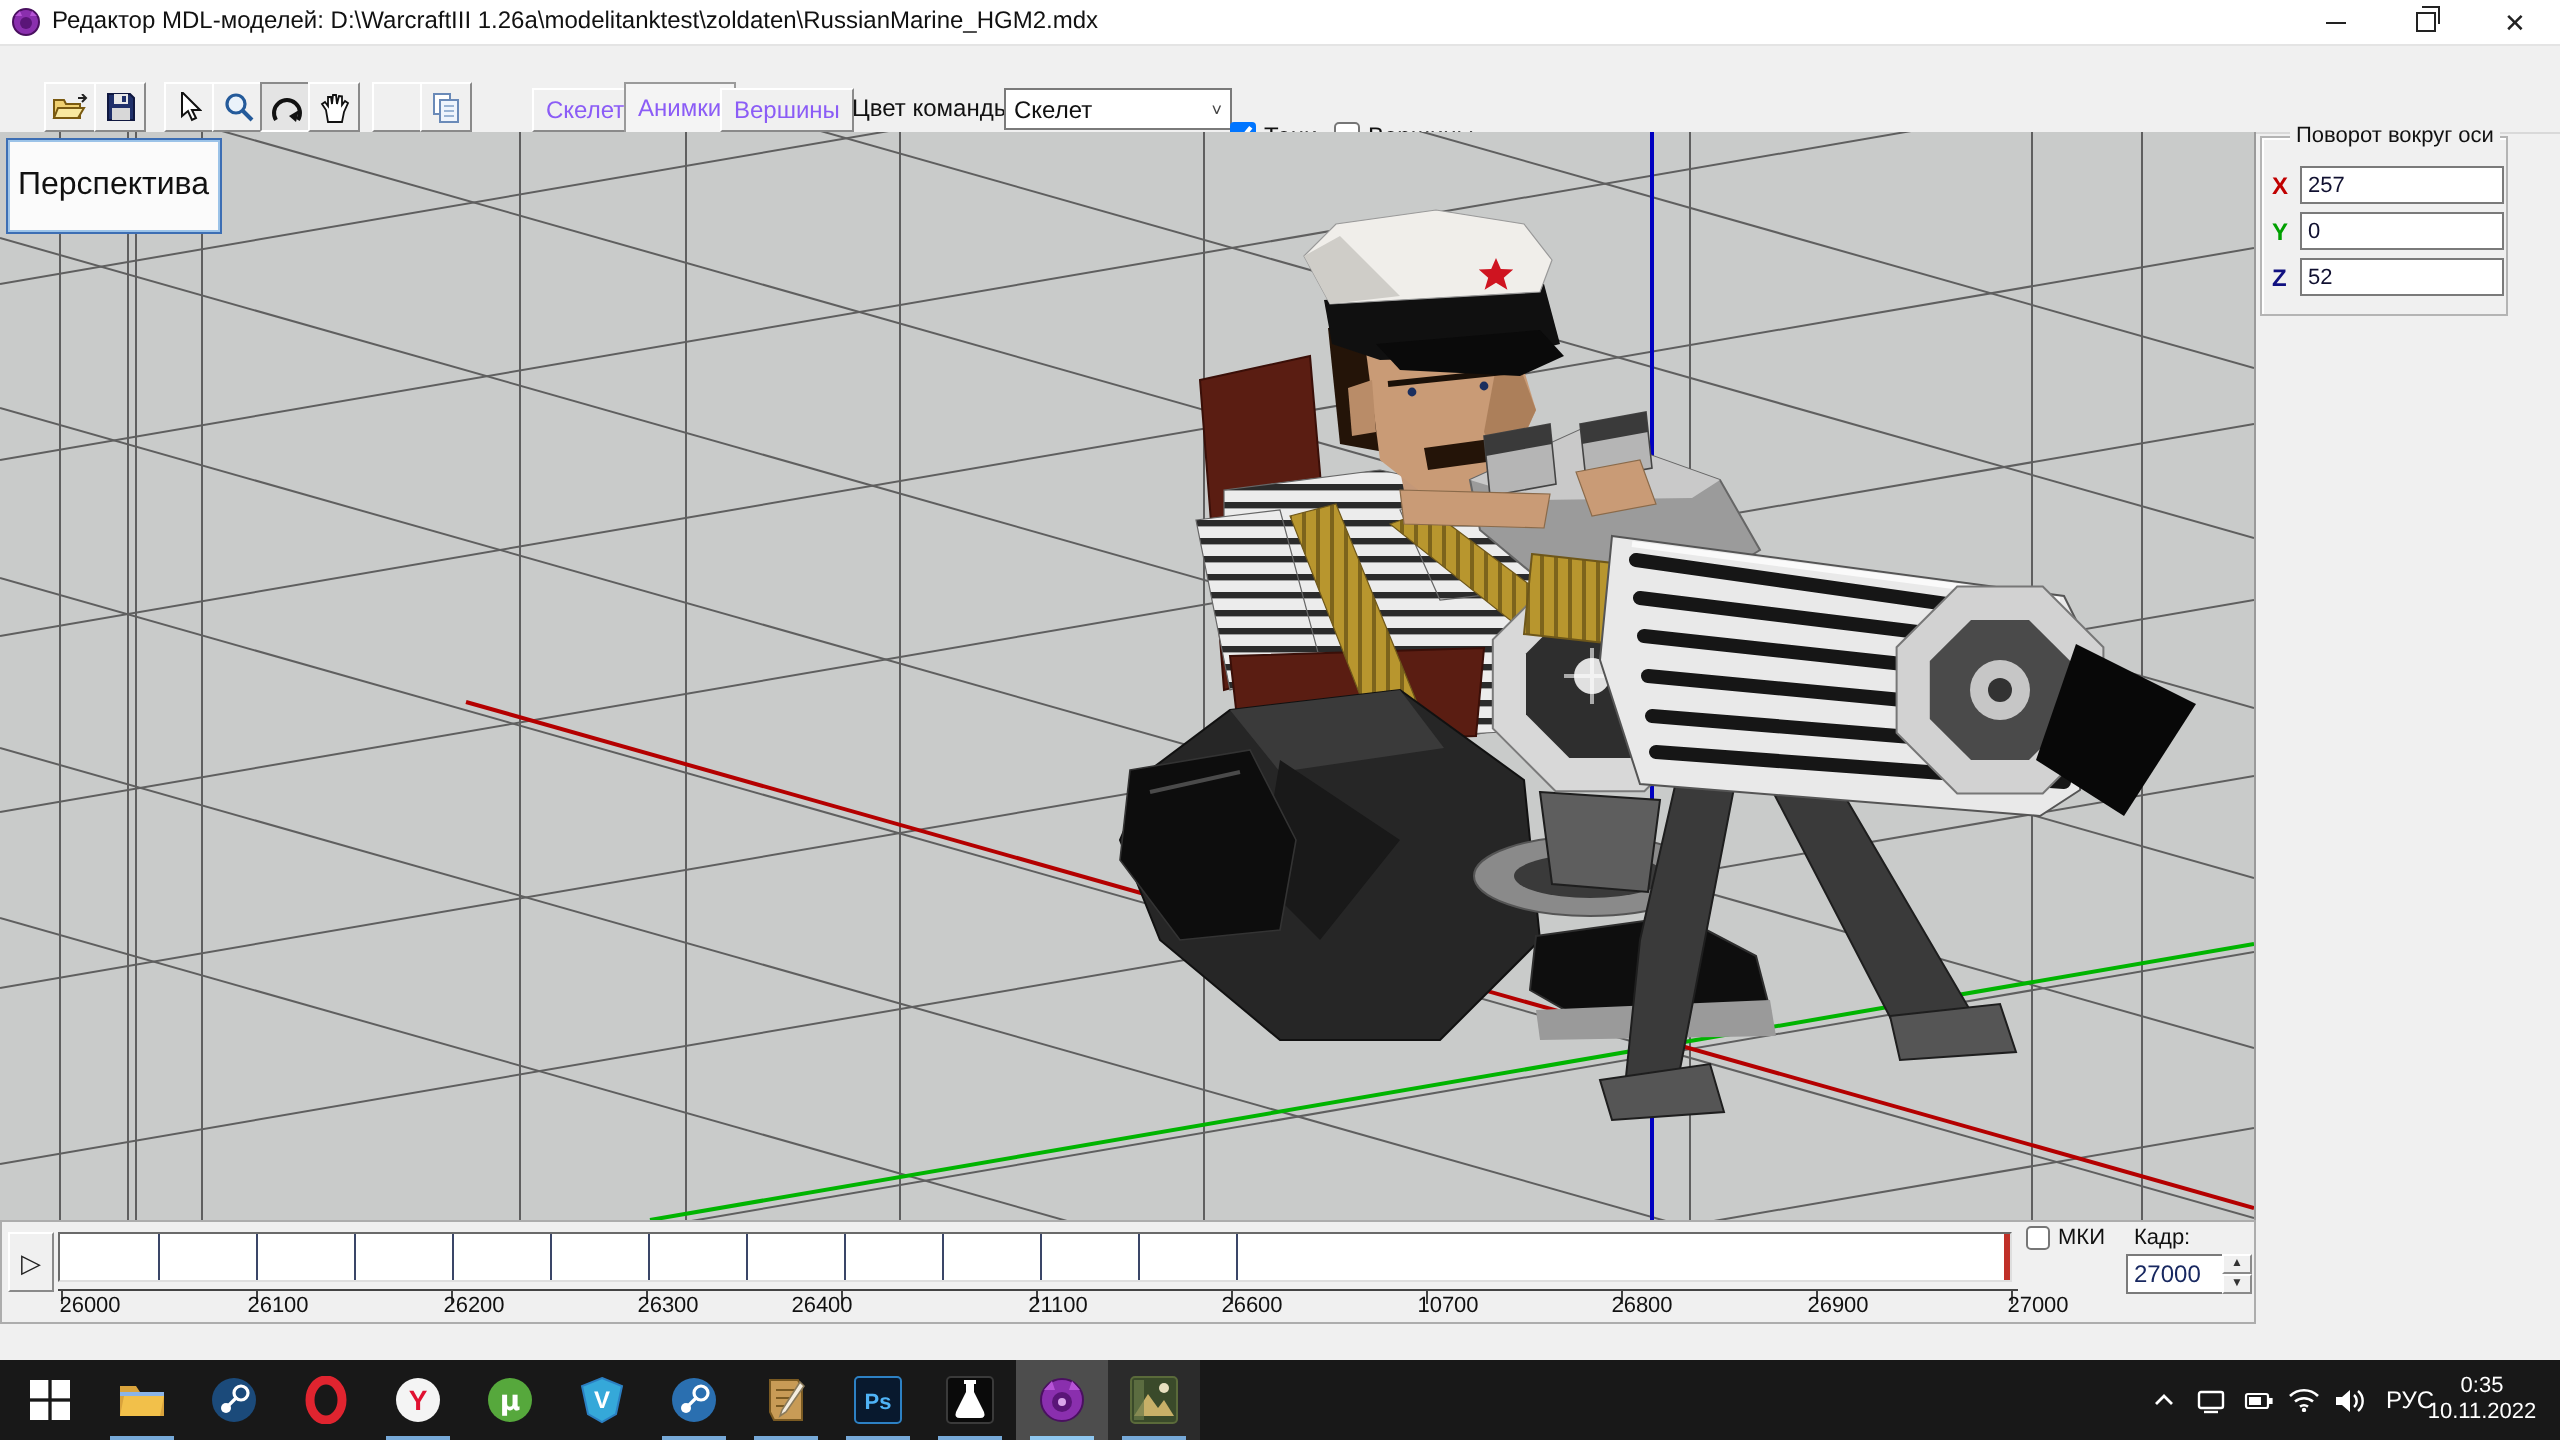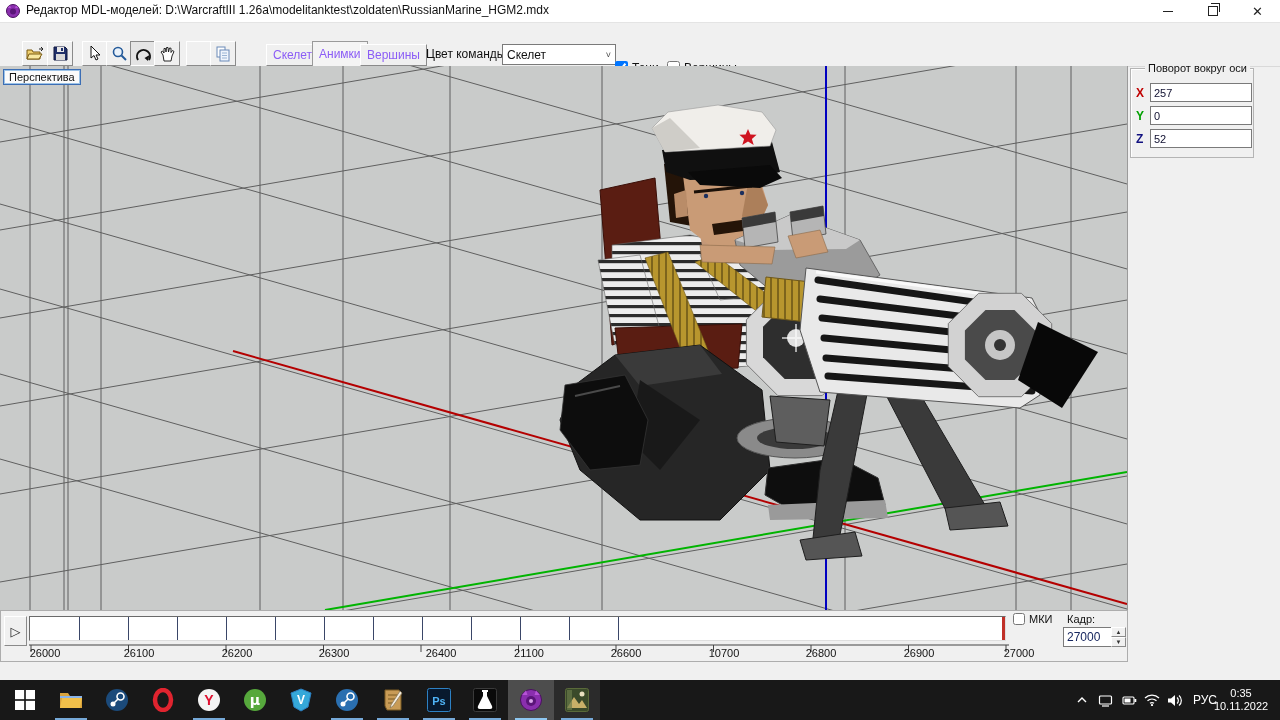--- a/index.html
+++ b/index.html
@@ -24,21 +24,21 @@
   .tbtn.pressed{border-color:#8a8a8a #fff #fff #8a8a8a;background:#e4e4e4;}
   .txtbtn{top:4px;height:20px;background:#f0f0f0;border:1px solid;border-color:#fff #8a8a8a #8a8a8a #fff;font-size:12px;color:#8b5cf6;display:flex;align-items:center;justify-content:center;padding:0 6px;}
   .txtbtn.active{top:1px;height:24px;border-color:#9a9a9a #9a9a9a #f0f0f0 #9a9a9a;background:#f4f4f4;}
   .tool-label{font-size:12px;color:#111;top:7px;}
   #team-color-select{top:4px;left:502px;width:108px;height:19px;background:#fff;border:1px solid #7a7a7a;font-size:12px;color:#111;display:flex;align-items:center;padding-left:4px;}
   #team-color-select .chev{margin-left:auto;margin-right:4px;font-size:9px;color:#444;}
   .chkrow{top:21px;display:flex;align-items:flex-start;gap:4px;font-size:12px;color:#111;}
   .chkrow input{width:13px;height:13px;margin:0;}
   
   #viewport{left:0;top:66px;width:1127px;height:544px;background:#c9cbca;border-right:1px solid #9a9a9a;}
-  #persp-label{left:3px;top:3px;background:#fbfbfb;border:1px solid #3c6eb4;box-shadow:0 0 0 1px #9cc3e8 inset;padding:1px 5px;font-size:11px;color:#111;}
+  #persp-label{left:3px;top:3px;background:#fbfbfb;border:1px solid #3c6eb4;box-shadow:0 0 0 1px #9cc3e8 inset;padding:14px 5px;font-size:16px;color:#111;}
   
   #rot-panel{left:1130px;top:68px;width:122px;height:88px;border:1px solid #b4b4b4;box-shadow:1px 1px 0 #fff inset;}
   #rot-title{left:14px;top:-7px;background:#f0f0f0;padding:0 3px;font-size:11px;color:#111;white-space:nowrap;}
   .axis-row{left:0;height:19px;width:122px;}
   .axis-lab{left:5px;top:3px;font-size:12px;font-weight:bold;}
   .axis-input{left:19px;top:0;width:94px;height:15px;border:1px solid #7a7a7a;font-size:11px;color:#101030;padding:1px 3px;font-family:"Liberation Sans",sans-serif;}
   
   #timeline{left:0;top:610px;width:1128px;height:52px;background:#f0f0f0;border:1px solid #adadad;box-sizing:border-box;}
   #play-btn{left:3px;top:5px;width:21px;height:28px;background:#f0f0f0;border:1px solid;border-color:#fff #8a8a8a #8a8a8a #fff;display:flex;align-items:center;justify-content:center;font-size:13px;color:#222;}
   #track{left:28px;top:5px;width:977px;height:25px;background:#fff;border:1px solid;border-color:#6a6a6a #dedede #dedede #6a6a6a;box-sizing:border-box;}
@@ -341,21 +341,21 @@
           <line x1="712.5" y1="1" x2="712.5" y2="8"></line>
         <line x1="810" y1="1" x2="810" y2="8"></line>
           <line x1="907.5" y1="1" x2="907.5" y2="8"></line>
         <line x1="1005" y1="1" x2="1005" y2="8"></line>
       </g>
     </svg>
     <span class="abs tick-label" style="left:44px">26000</span>
     <span class="abs tick-label" style="left:138px">26100</span>
     <span class="abs tick-label" style="left:236px">26200</span>
     <span class="abs tick-label" style="left:333px">26300</span>
-    <span class="abs tick-label" style="left:440px">26400</span>
+    <span class="abs tick-label" style="left:410px">26400</span>
     <span class="abs tick-label" style="left:528px">21100</span>
     <span class="abs tick-label" style="left:625px">26600</span>
     <span class="abs tick-label" style="left:723px">10700</span>
     <span class="abs tick-label" style="left:820px">26800</span>
     <span class="abs tick-label" style="left:918px">26900</span>
     <span class="abs tick-label" style="left:1018px">27000</span>
     <div class="abs" id="mki-row">
       <input type="checkbox" style="">
       <span>МКИ</span>
     </div>

